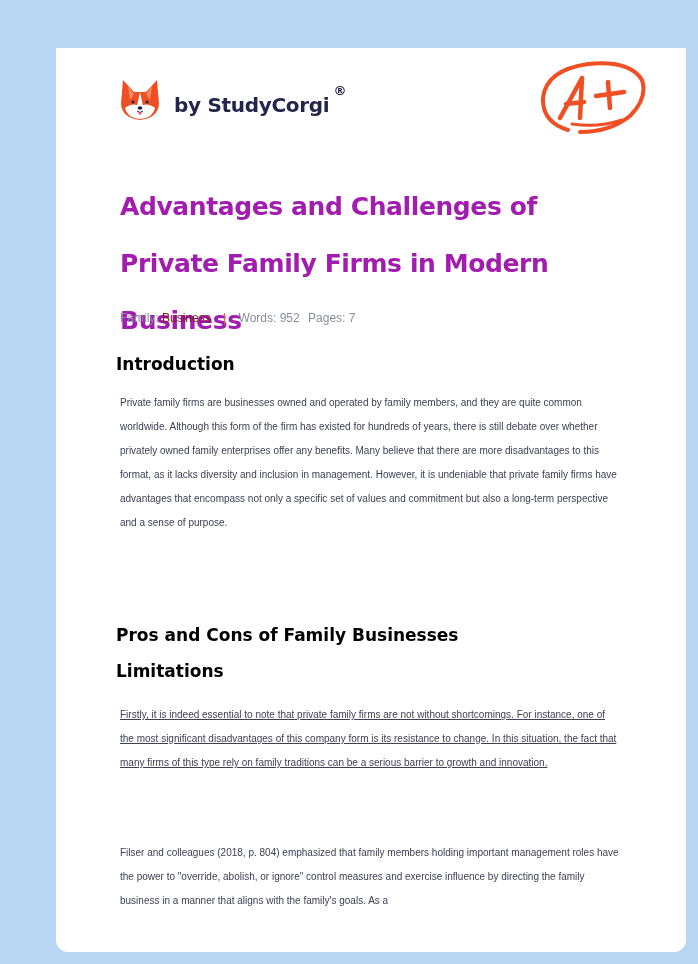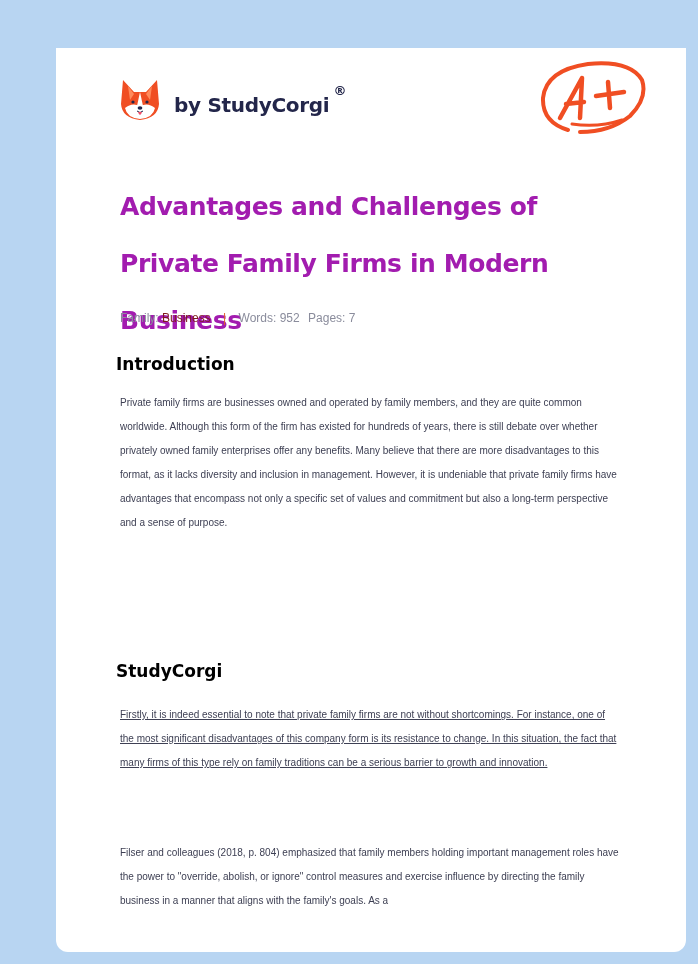--- a/index.html
+++ b/index.html
@@ -102,18 +102,19 @@
     <span>Family:</span>
     <span class="topic-val">Business</span>
     <span class="sep">|</span>
     <span>Words: 952</span>
     <span class="gap">Pages: 7</span>
   </div>
 
   <h2 style="top:306px;">Introduction</h2>
   <p class="body" style="top:343px;">Private family firms are businesses owned and operated by family members, and they are quite common worldwide. Although this form of the firm has existed for hundreds of years, there is still debate over whether privately owned family enterprises offer any benefits. Many believe that there are more disadvantages to this format, as it lacks diversity and inclusion in management. However, it is undeniable that private family firms have advantages that encompass not only a specific set of values and commitment but also a long-term perspective and a sense of purpose.</p>
 
-  <h2 style="top:613px;">StudyCorgi</h2>
+  <h2 style="top:577px;">Pros and Cons of Family Businesses</h2>
+  <h2 style="top:613px;">Limitations</h2>
 
   <p class="body" style="top:655px;text-decoration:underline;">Firstly, it is indeed essential to note that private family firms are not without shortcomings. For instance, one of the most significant disadvantages of this company form is its resistance to change. In this situation, the fact that many firms of this type rely on family traditions can be a serious barrier to growth and innovation.</p>
   <p class="body" style="top:793px;">Filser and colleagues (2018, p. 804) emphasized that family members holding important management roles have the power to "override, abolish, or ignore" control measures and exercise influence by directing the family business in a manner that aligns with the family's goals. As a</p>
 
 </div>
 
 </body></html>

